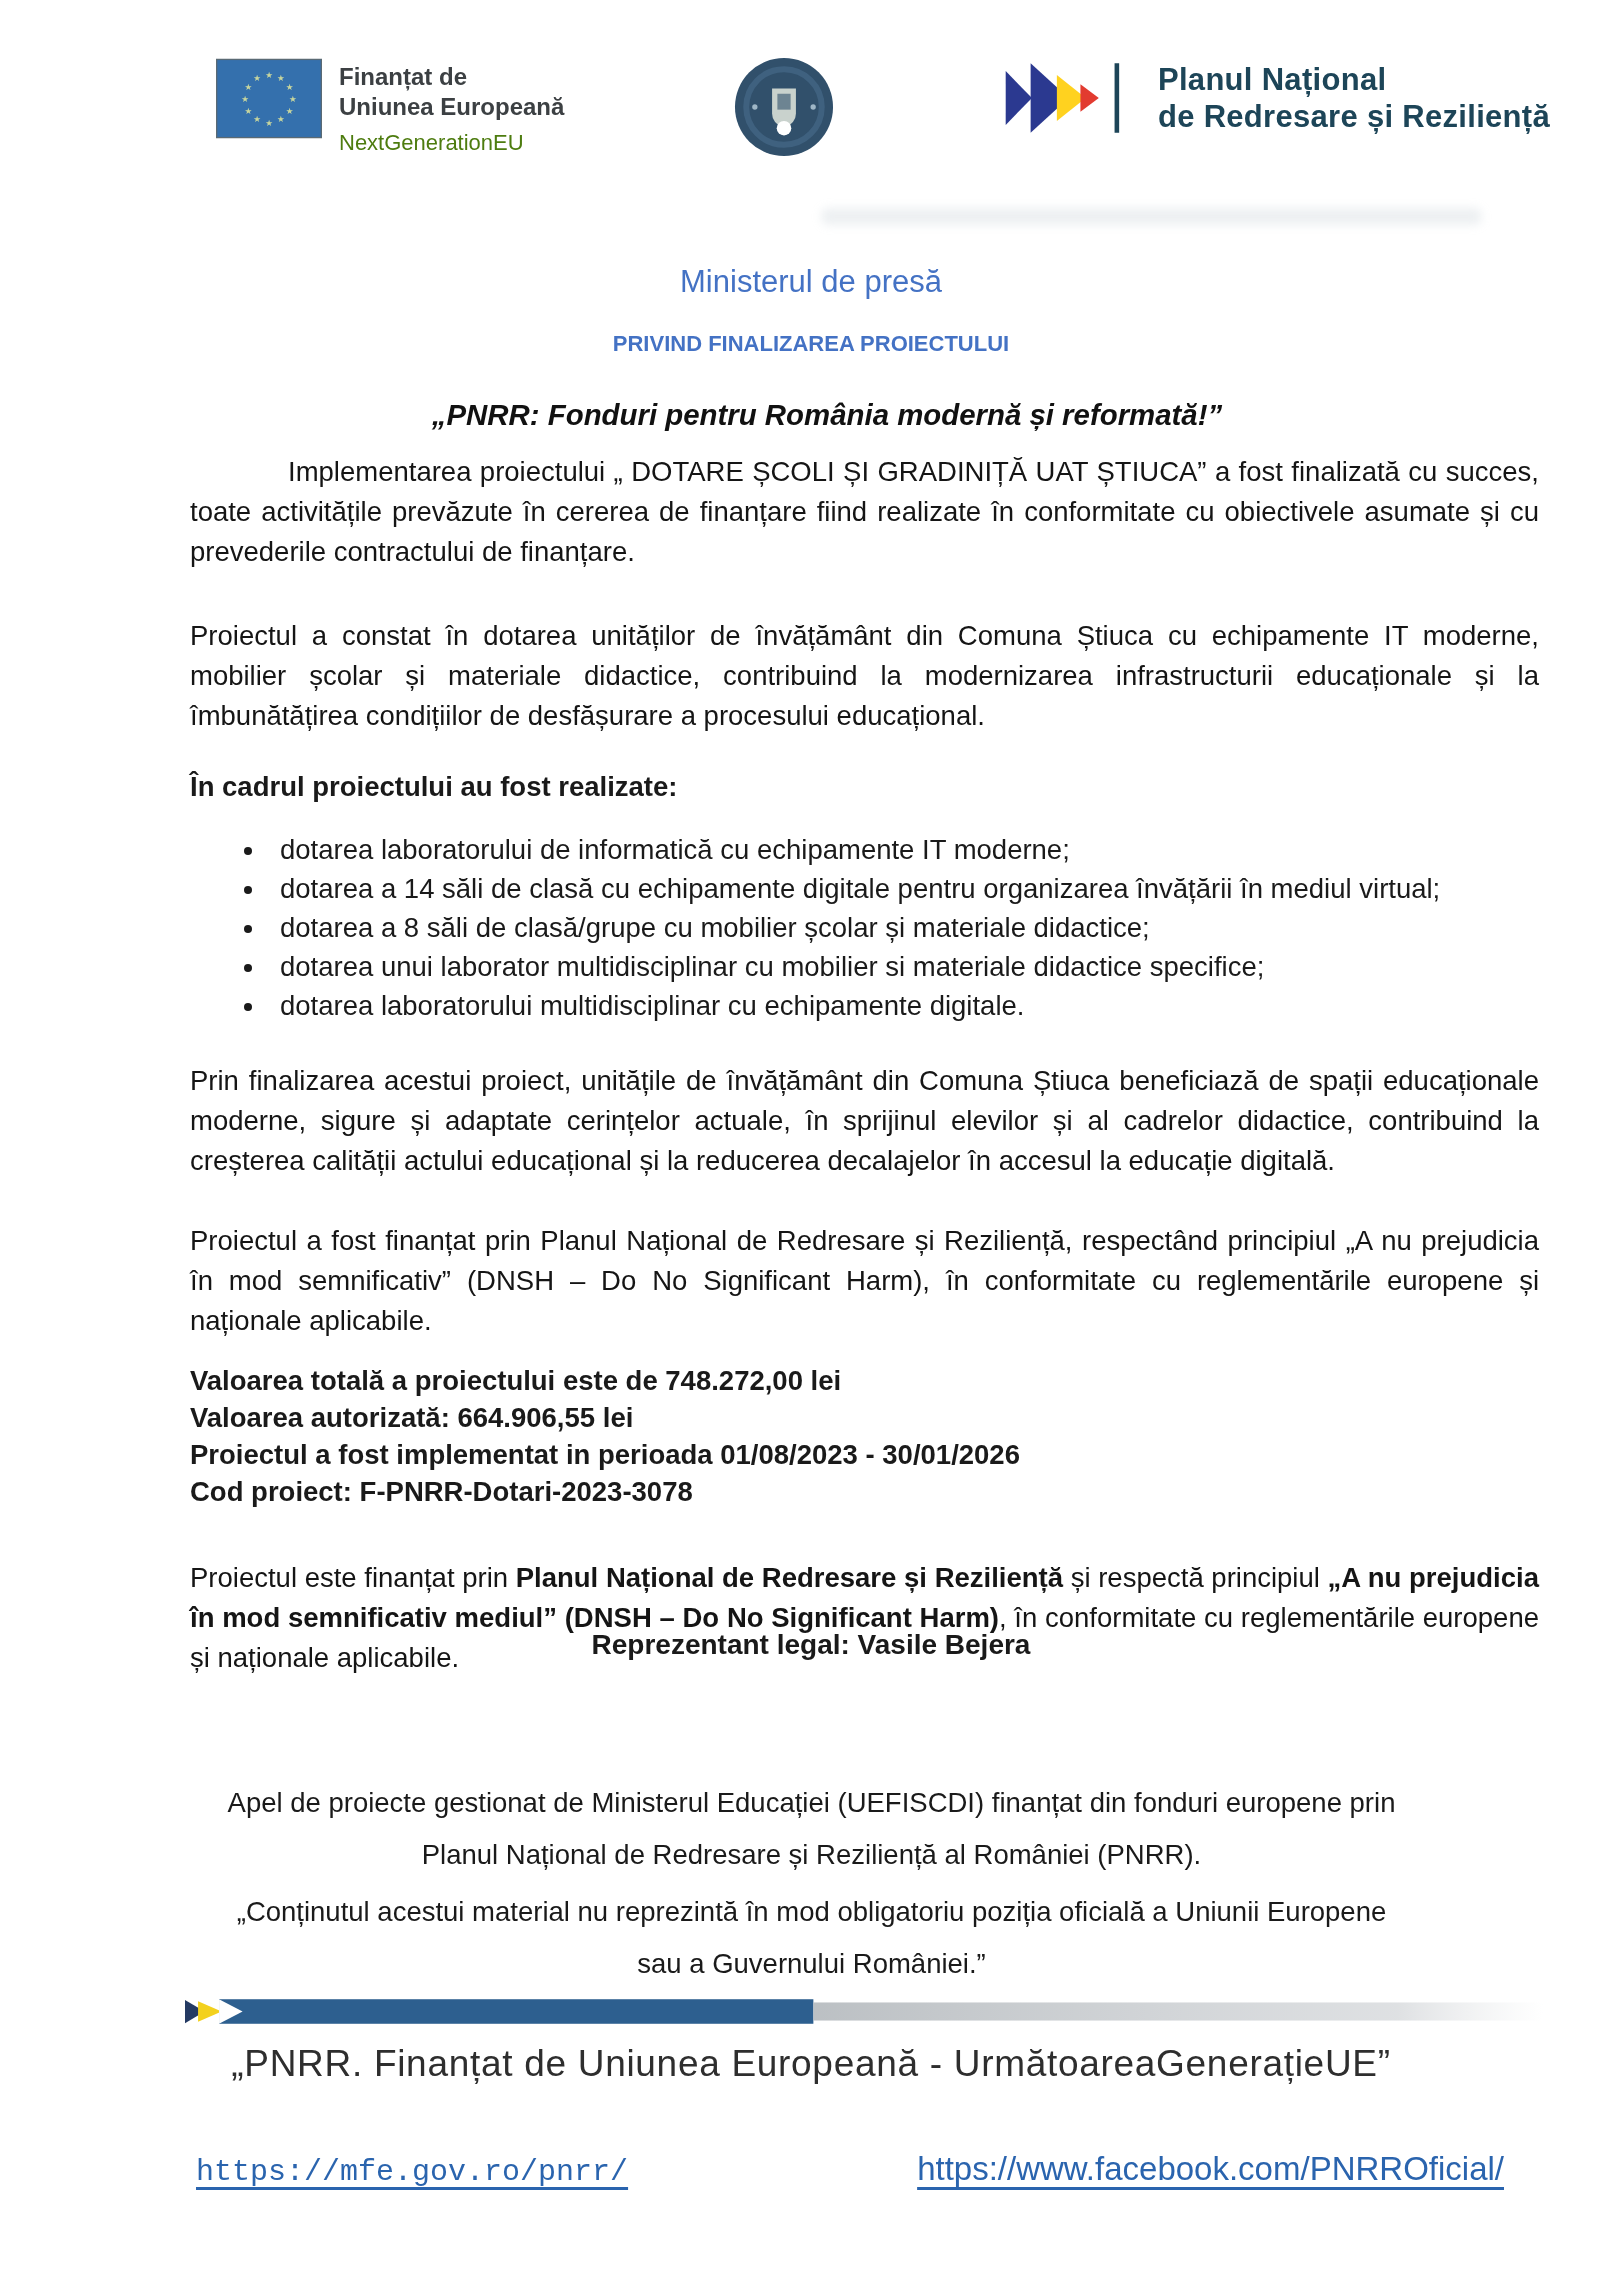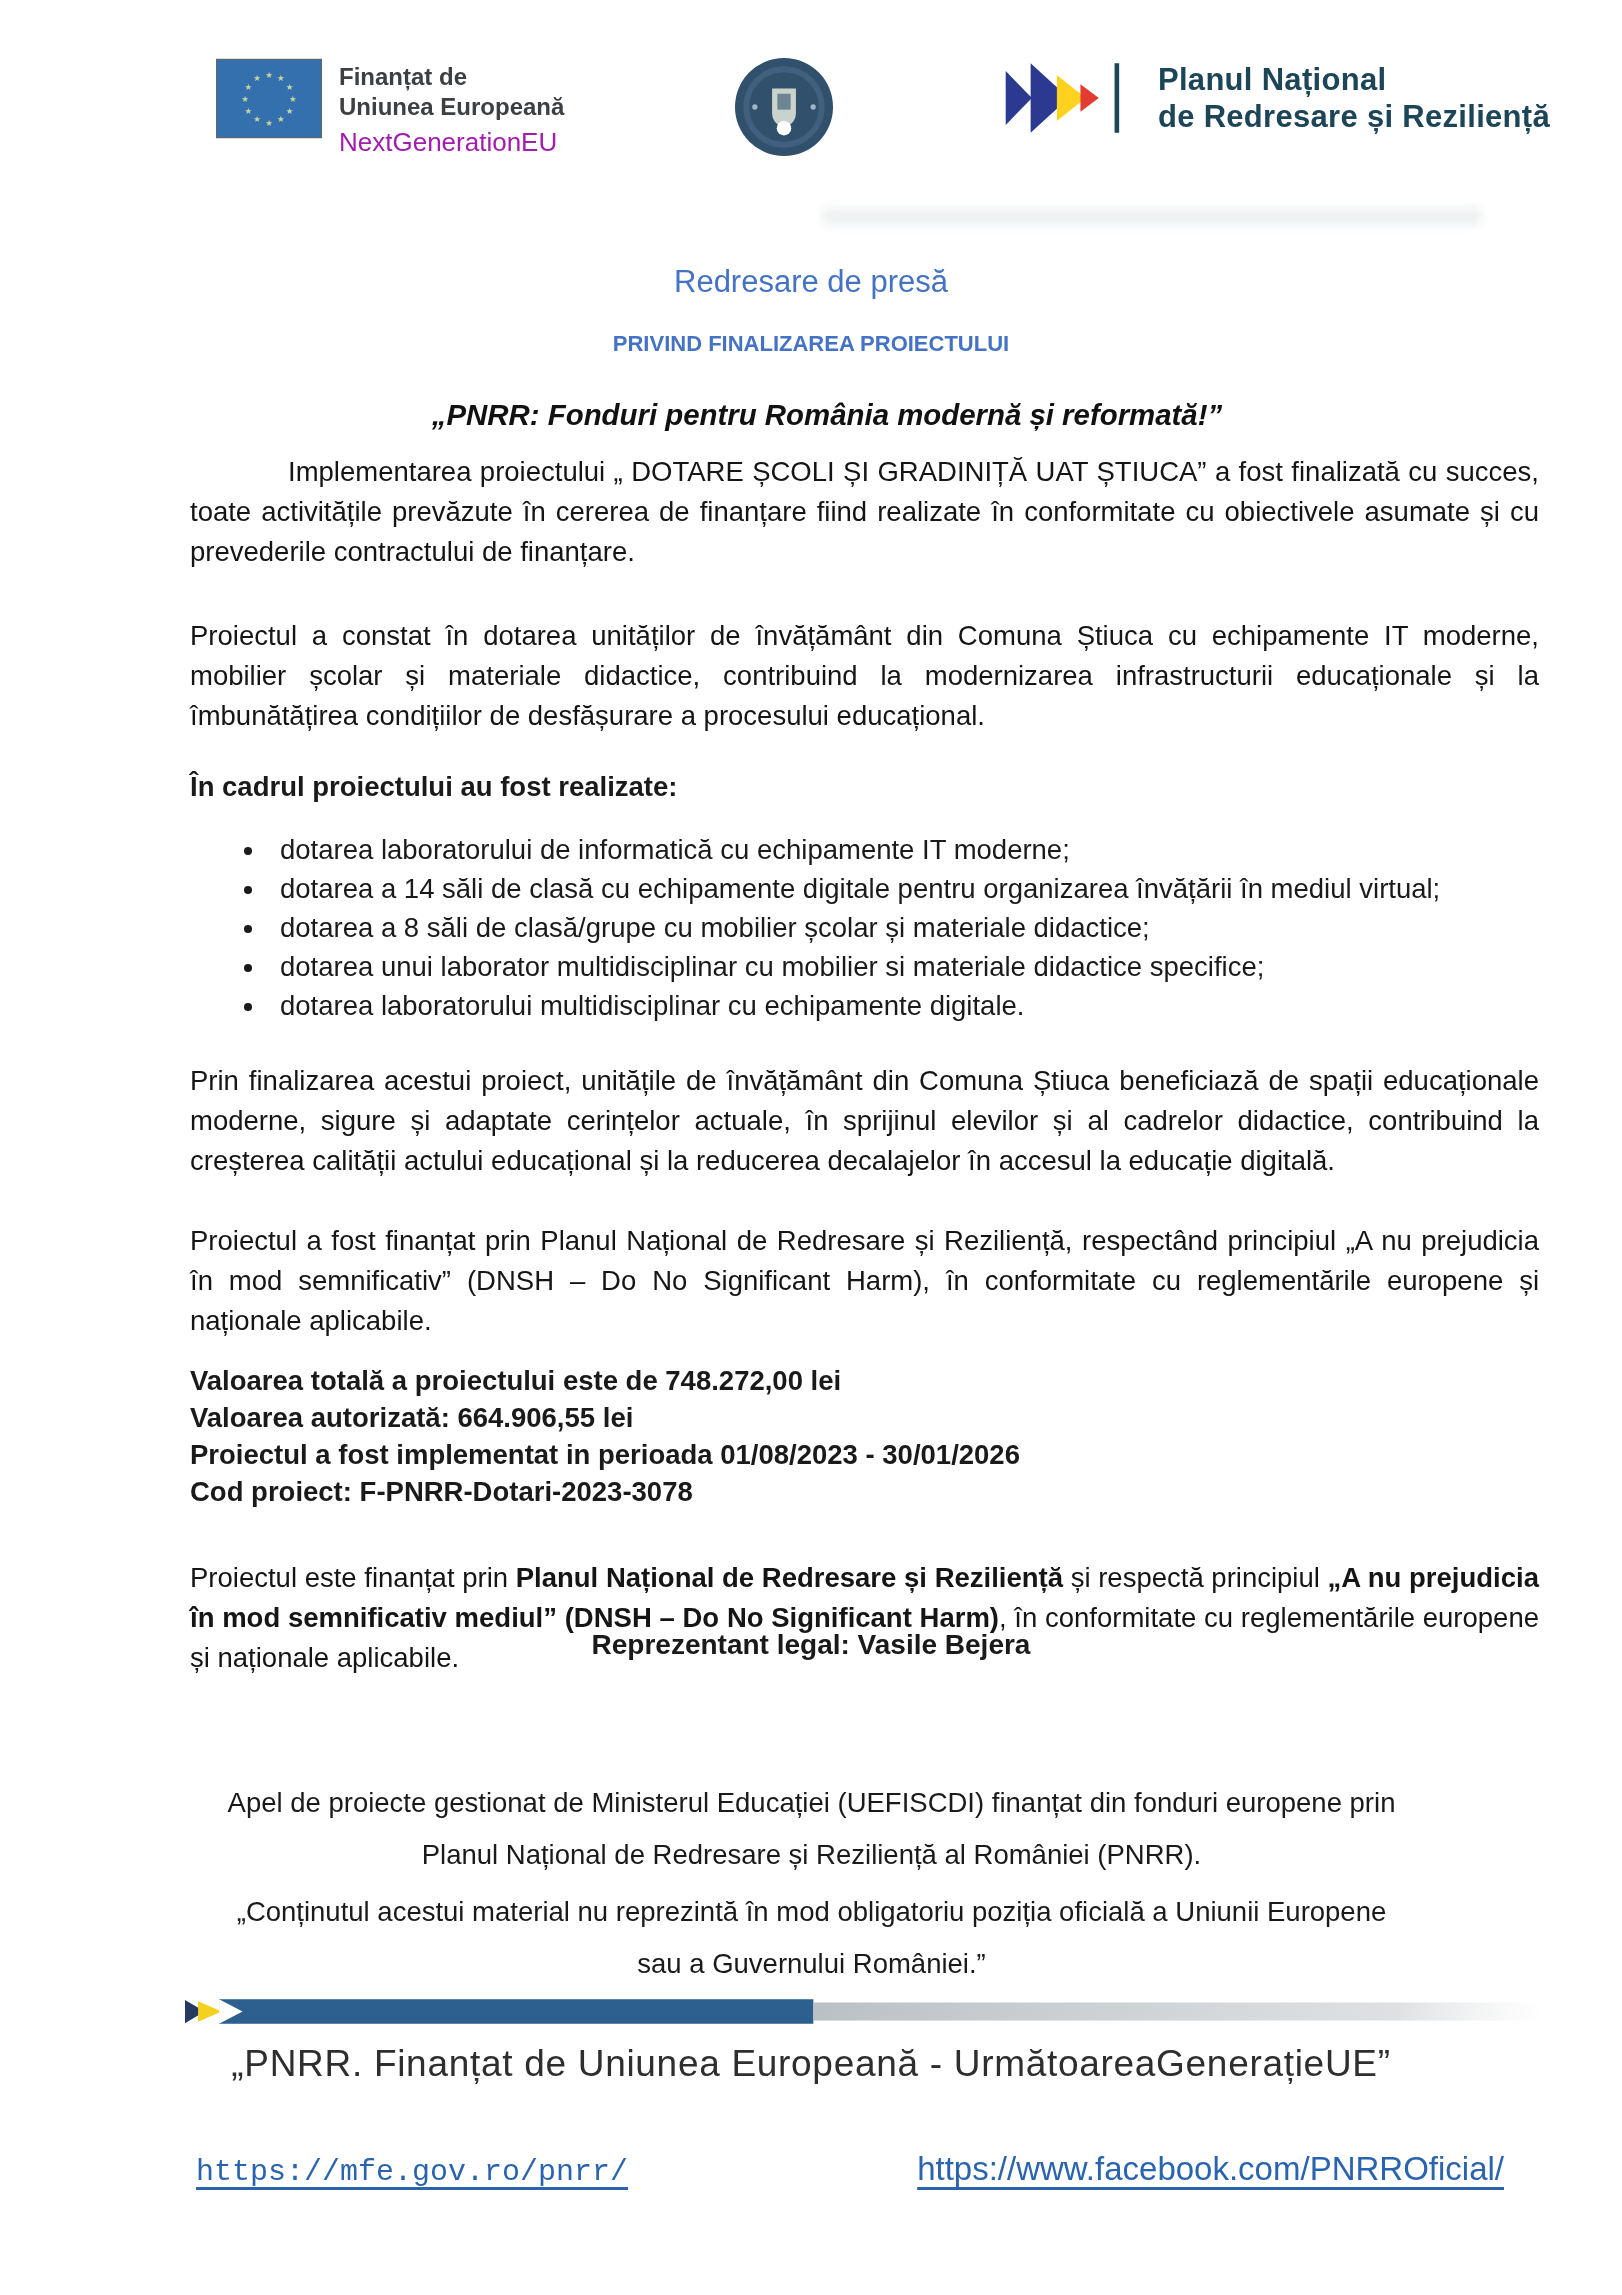--- a/index.html
+++ b/index.html
@@ -9,21 +9,21 @@
     margin:0 auto;
   }
   .sec { position:absolute; }
 
   
   .header { top:58px; left:216px; right:72px; display:flex; justify-content:space-between; align-items:flex-start; }
   .eu-block { display:flex; align-items:flex-start; }
   .eu-flag { width:106px; height:81px; }
   .eu-text { margin-left:17px; padding-top:3.9px; }
   .eu-text .l1, .eu-text .l2 { font-weight:bold; font-size:24px; line-height:30px; color:#3c4043; }
-  .eu-text .l3 { font-size:26px; line-height:29px; color:#a21caf; margin-top:6.5px; }
+  .eu-text .l3 { font-size:22px; line-height:29px; color:#4d7c0f; margin-top:6.5px; }
   .seal { width:106px; height:106px; margin-top:-3.9px; }
   .pnrr-block { display:flex; align-items:center; }
   .pnrr-mark { width:151px; height:80px; }
   .pnrr-text { margin-left:3.9px; font-weight:bold; font-size:31px; line-height:37px; color:#1d4558; letter-spacing:0.3px; }
 
   
   .smudge { top:208px; left:821px; width:661px; height:17px;
     background:rgba(175,185,195,0.22); filter:blur(4.6px); border-radius:7.9px; }
 
   
@@ -111,21 +111,21 @@
       </svg>
       <div class="pnrr-text">
         <div>Planul Național</div>
         <div>de Redresare și Reziliență</div>
       </div>
     </div>
   </div>
 
   <div class="sec smudge"></div>
 
-  <div class="sec kicker">Redresare de presă</div>
+  <div class="sec kicker">Ministerul de presă</div>
   <div class="sec heading">PRIVIND FINALIZAREA PROIECTULUI</div>
   <div class="sec slogan">„PNRR: Fonduri pentru România modernă și reformată!”</div>
 
   <div class="sec para p1">Implementarea proiectului „ DOTARE ȘCOLI ȘI GRADINIȚĂ UAT ȘTIUCA” a fost finalizată cu succes, toate activitățile prevăzute în cererea de finanțare fiind realizate în conformitate cu obiectivele asumate și cu prevederile contractului de finanțare.</div>
   <div class="sec para p2">Proiectul a constat în dotarea unităților de învățământ din Comuna Știuca cu echipamente IT moderne, mobilier școlar și materiale didactice, contribuind la modernizarea infrastructurii educaționale și la îmbunătățirea condițiilor de desfășurare a procesului educațional.</div>
 
   <div class="sec list-heading">În cadrul proiectului au fost realizate:</div>
 
   <div class="sec bullets">
     <ul>

